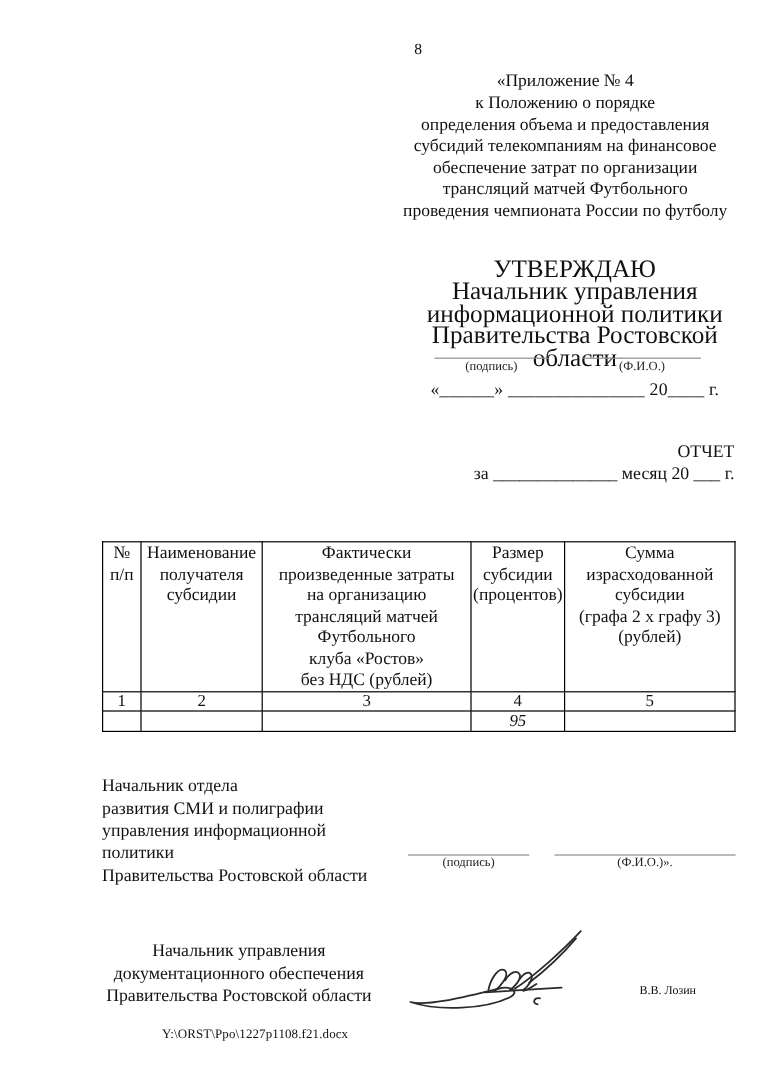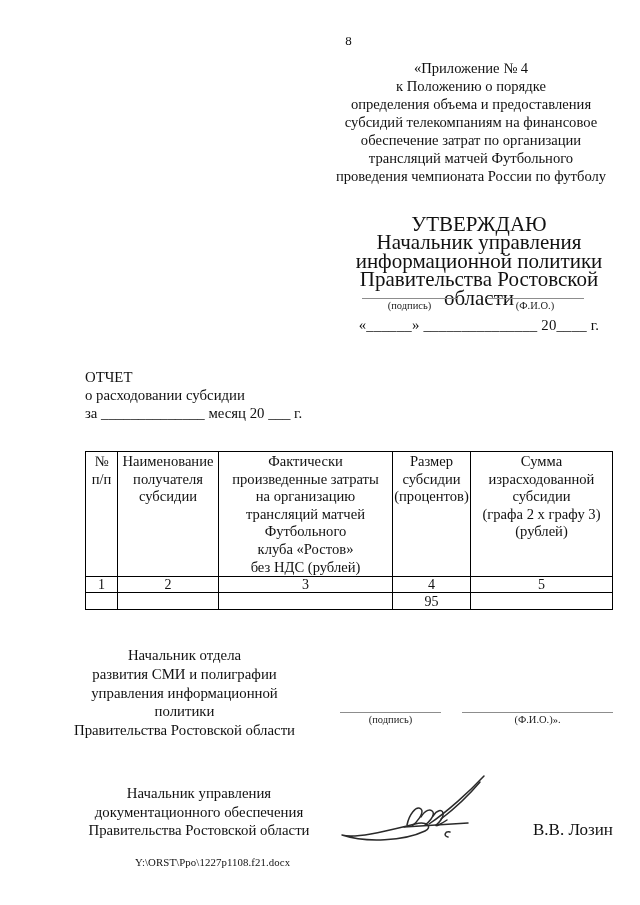--- a/index.html
+++ b/index.html
@@ -38,21 +38,21 @@
     padding-top: 1px;
   }
 
   .approval-date {
     top: 317px; left: 350px; width: 258px;
     font-size: 14.8px; text-align: center; letter-spacing: 0.2px;
   }
 
   .report {
     top: 368px; left: 85px; width: 527px;
-    font-size: 14.8px; line-height: 18px; text-align: left;
+    font-size: 14.8px; line-height: 18px; text-align: right;
   }
 
   table.subsidy {
     position: absolute;
     top: 451px; left: 85px;
     width: 527px;
     border-collapse: collapse;
     table-layout: fixed;
     font-size: 14.6px;
   }
@@ -68,35 +68,35 @@
     white-space: pre-line;
     height: 123px;
     padding-top: 1px;
   }
   table.subsidy td {
     font-size: 14px;
     line-height: 15px;
     vertical-align: middle;
   }
   tr.num-row td { height: 15px; }
-  tr.val-row td { height: 16px; }
+  tr.val-row td { height: 16px; font-style: italic; }
 
   .media-officer {
-    top: 646px; left: 67px; width: 235px;
-    font-size: 14.8px; line-height: 18.8px; text-align: center;
+    top: 646px; left: 85px; width: 235px;
+    font-size: 14.8px; line-height: 18.8px; text-align: left;
   }
 
   .doc-officer {
     top: 784px; left: 78px; width: 242px;
     font-size: 14.8px; line-height: 18.6px; text-align: center;
   }
 
   .officer-name {
     top: 820px; left: 533px;
-    font-size: 17px;
+    font-size: 10px;
   }
 
   .footer-path {
     top: 856px; left: 91px;
     font-size: 10.8px; letter-spacing: 0.1px; margin-left: 44px;
   }
 
   .signature-wrap {
     top: 772px; left: 328px; width: 164px; height: 82px;
   }
@@ -131,21 +131,20 @@
   </div>
   <div class="abs" style="top:298px; left:486px; width:98px;">
     <div class="sig-line"></div>
     <div class="sig-label">(Ф.И.О.)</div>
   </div>
 
   <div class="abs approval-date">«______» _______________ 20____ г.</div>
 
   <div class="abs report">
     <div>ОТЧЕТ</div>
-    <div>о расходовании субсидии</div>
     <div>за ______________ месяц 20 ___ г.</div>
   </div>
 
   <table class="subsidy">
     <colgroup>
       <col style="width:32px">
         <col style="width:101px">
         <col style="width:174px">
         <col style="width:78px">
         <col style="width:142px">

